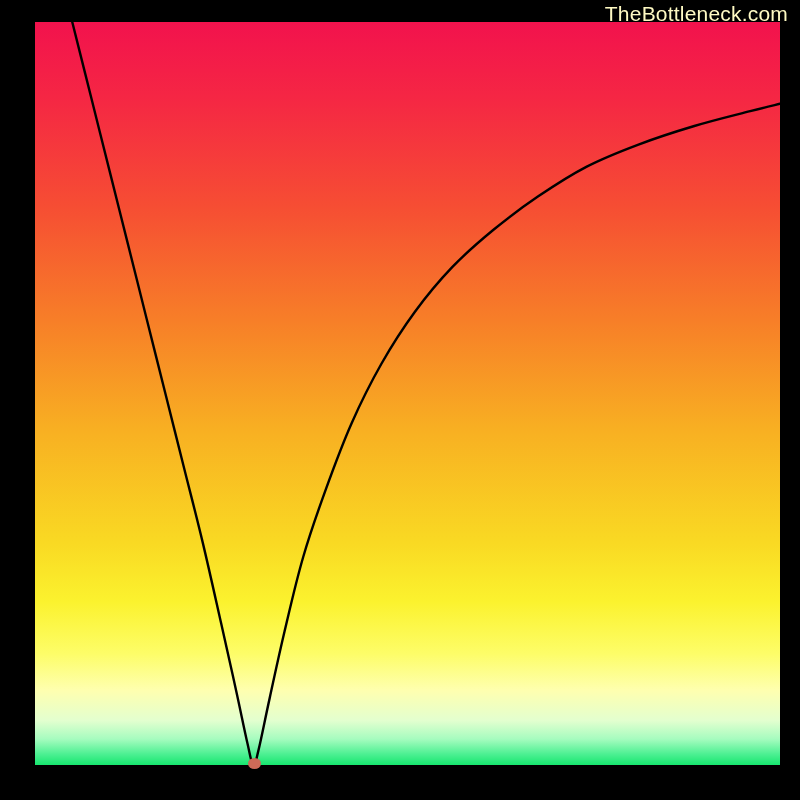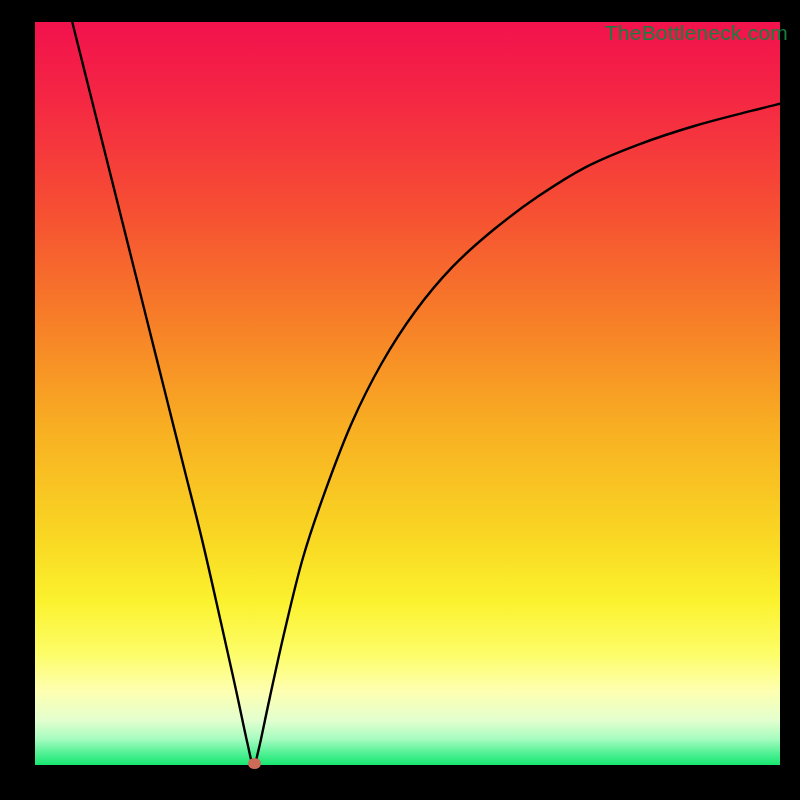--- a/index.html
+++ b/index.html
@@ -24,26 +24,25 @@
     left: 35px;
     top: 22px;
     width: 745px;
     height: 743px;
     
   }
   .watermark {
     position: absolute;
     top: 2px;
     right: 12px;
-    color: #15803d;
+    color: #fef9c3;
     font-size: 21px;
     font-weight: 500;
     letter-spacing: 0.2px;
     white-space: nowrap;
-    margin-top: 19px;
   }
   svg {
     display: block;
   }
   .marker {
     position: absolute;
     width: 13px;
     height: 11px;
     border-radius: 50%;
     background: #cd6a58;

